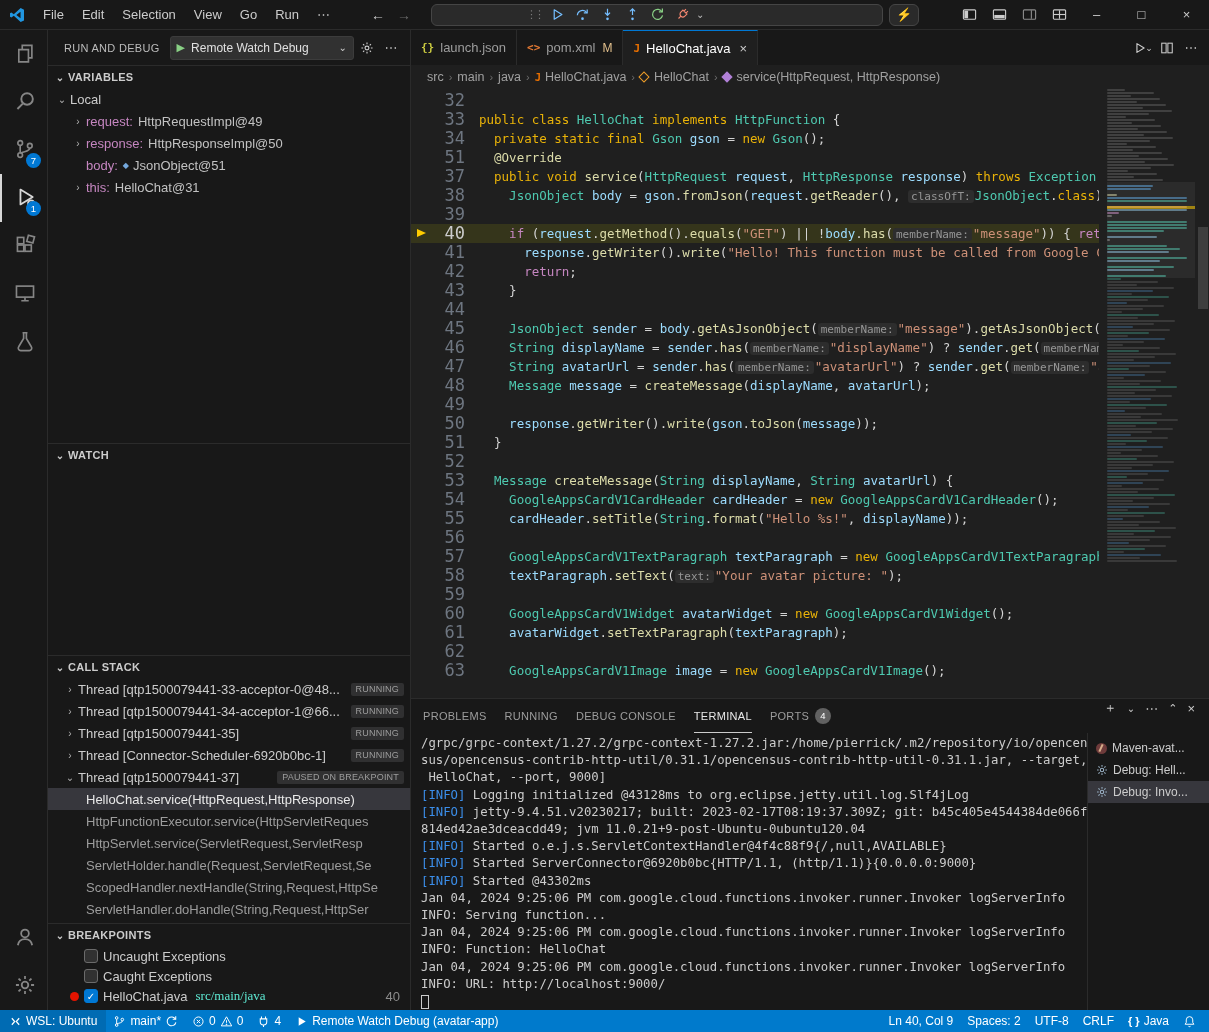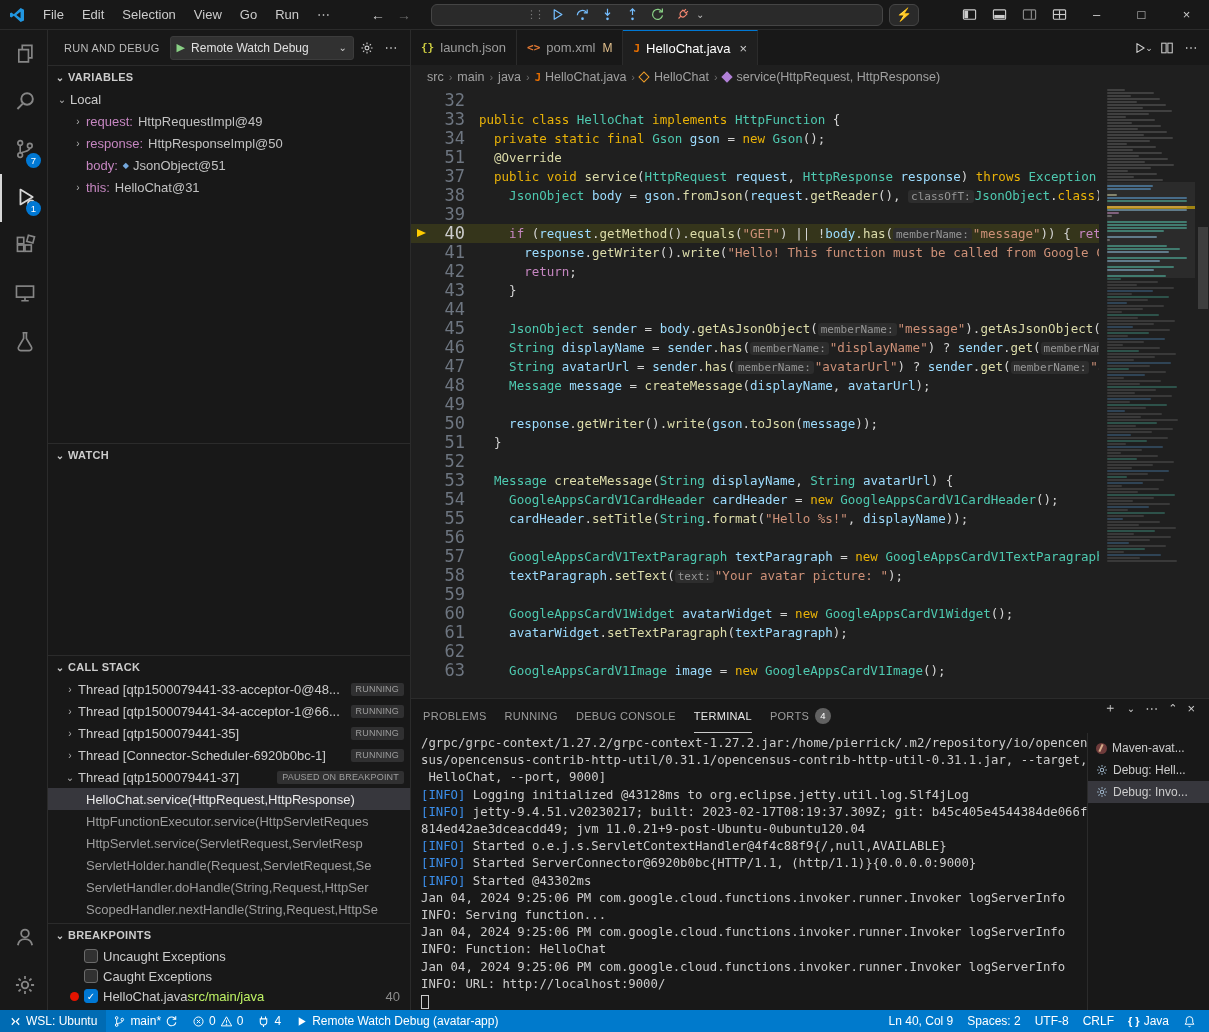--- a/index.html
+++ b/index.html
@@ -68,21 +68,21 @@
     padding:1.5px 5px; border-radius:2px; letter-spacing:.2px; }
   .frame-row { padding-left:38px; color:#9d9d9d; }
   .frame-row.selected { background:#37373d; color:#e8e8e8; }
   .bp-row { height:20px; display:flex; align-items:center; padding-left:18px; font-size:13px; }
   .bp-icon-slot { width:16px; display:flex; align-items:center; justify-content:center; flex:0 0 auto; }
   .bp-dot { width:9px; height:9px; border-radius:50%; background:#e51400; }
   .checkbox { width:14px; height:14px; border:1px solid #6b6b6b; border-radius:3px; background:#313131;
     margin:0 5px 0 2px; flex:0 0 auto; display:flex; align-items:center; justify-content:center;
     font-size:10px; color:#ffffff; }
   .checkbox.checked { background:#0078d4; border-color:#0078d4; }
-  .bp-path { color:#bef264; flex:1; overflow:hidden; white-space:nowrap; }
+  .bp-path { color:#5eead4; margin-left:8px; flex:1; overflow:hidden; white-space:nowrap;font-family:Liberation Serif, serif; }
   .bp-line { color:#8c8c8c; margin-right:10px; }
 
   
   #editor-area { flex:1; display:flex; flex-direction:column; background:#1f1f1f; min-width:0; }
   #tabbar { height:35px; background:#181818; display:flex; align-items:stretch; }
   .tab { display:flex; align-items:center; padding:0 10px; border-right:1px solid #2b2b2b;
     font-size:13px; color:#9d9d9d; background:#181818; position:relative; }
   .tab.active { background:#1f1f1f; color:#ffffff; border-top:1px solid #0078d4; }
   .tab .ficon { margin-right:6px; font-size:11px; font-weight:bold; font-family:"DejaVu Sans Mono",monospace; }
   .ficon.json { color:#cbcb41; }
@@ -415,24 +415,24 @@
           <div class="row frame-row">
             <span style="overflow:hidden;white-space:nowrap">HttpFunctionExecutor.service(HttpServletReques</span>
           </div>
           <div class="row frame-row">
             <span style="overflow:hidden;white-space:nowrap">HttpServlet.service(ServletRequest,ServletResp</span>
           </div>
           <div class="row frame-row">
             <span style="overflow:hidden;white-space:nowrap">ServletHolder.handle(Request,ServletRequest,Se</span>
           </div>
           <div class="row frame-row">
+            <span style="overflow:hidden;white-space:nowrap">ScopedHandler.nextHandle(String,Request,HttpSe</span>
+          </div>
+          <div class="row frame-row">
             <span style="overflow:hidden;white-space:nowrap">ServletHandler.doHandle(String,Request,HttpSer</span>
-          </div>
-          <div class="row frame-row">
-            <span style="overflow:hidden;white-space:nowrap">ScopedHandler.nextHandle(String,Request,HttpSe</span>
           </div>
         </div>
     </div>
 
     <div class="section" id="sec-breakpoints" style="flex:1">
       <div class="section-header">
         <span class="tw">⌄</span>
         <span>BREAKPOINTS</span>
       </div>
       <div id="breakpoints-body">

